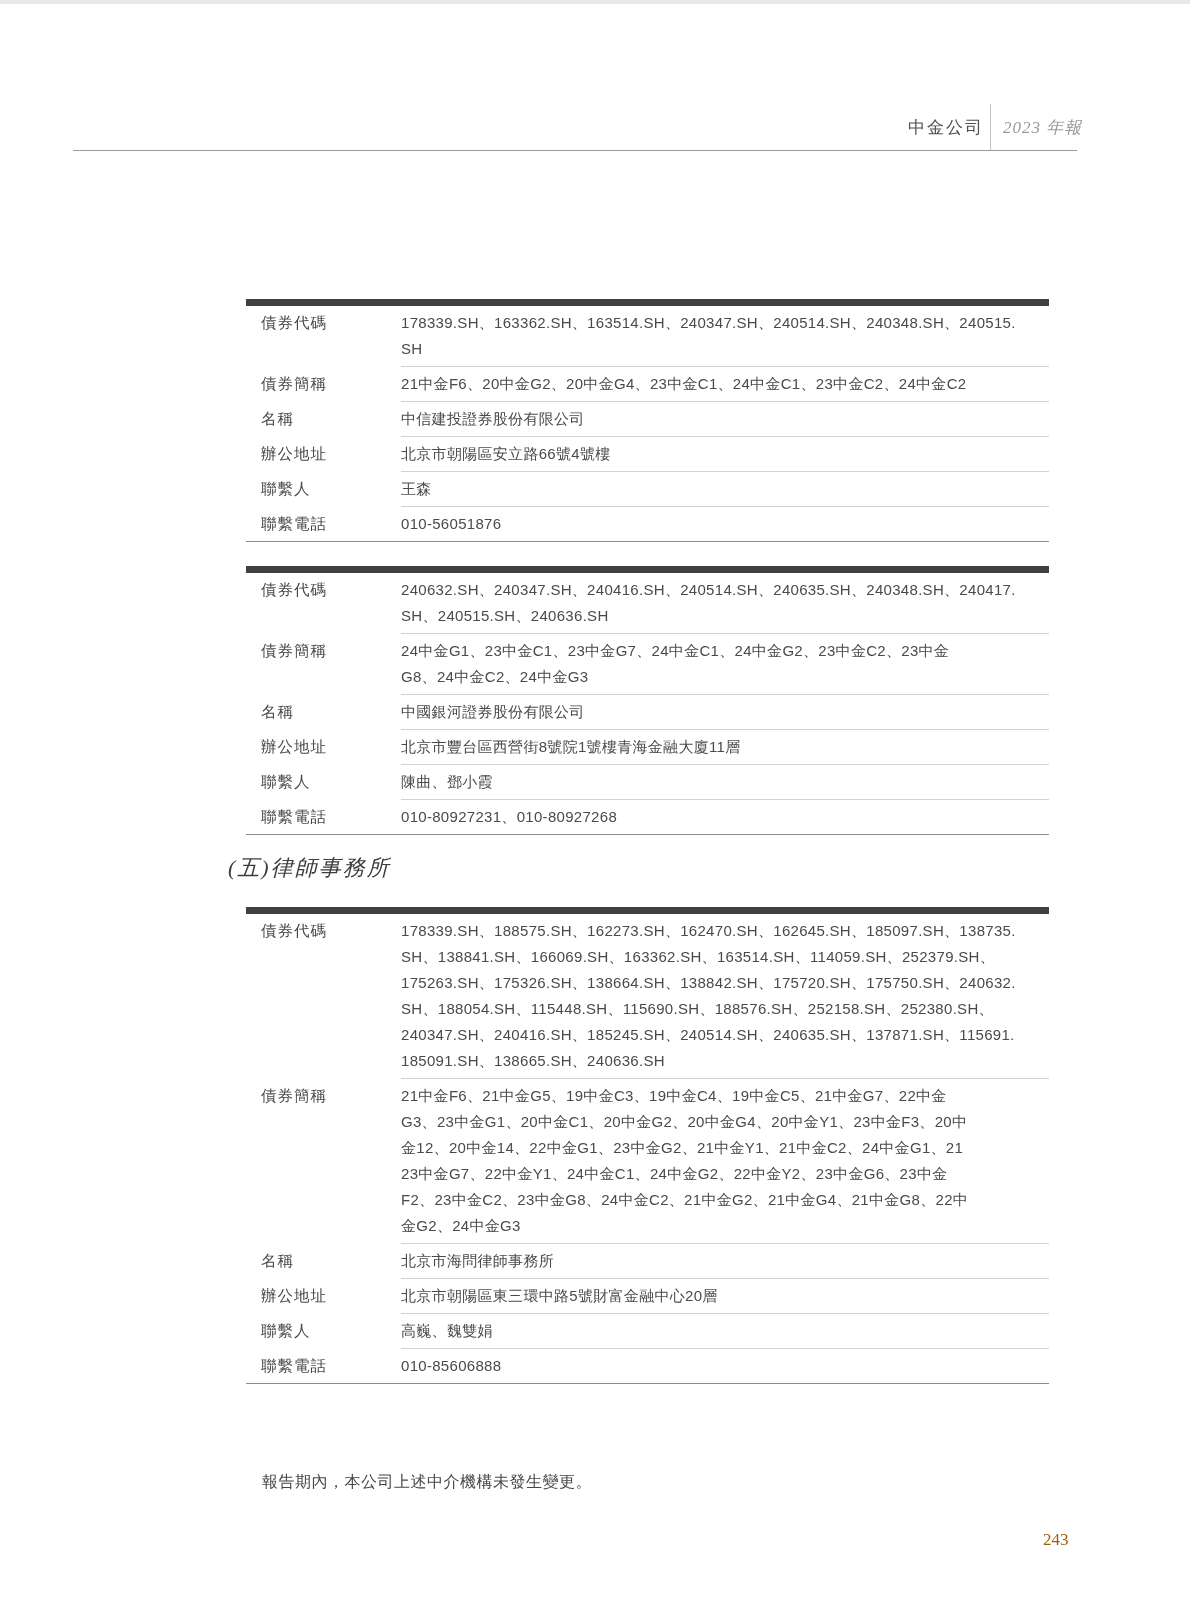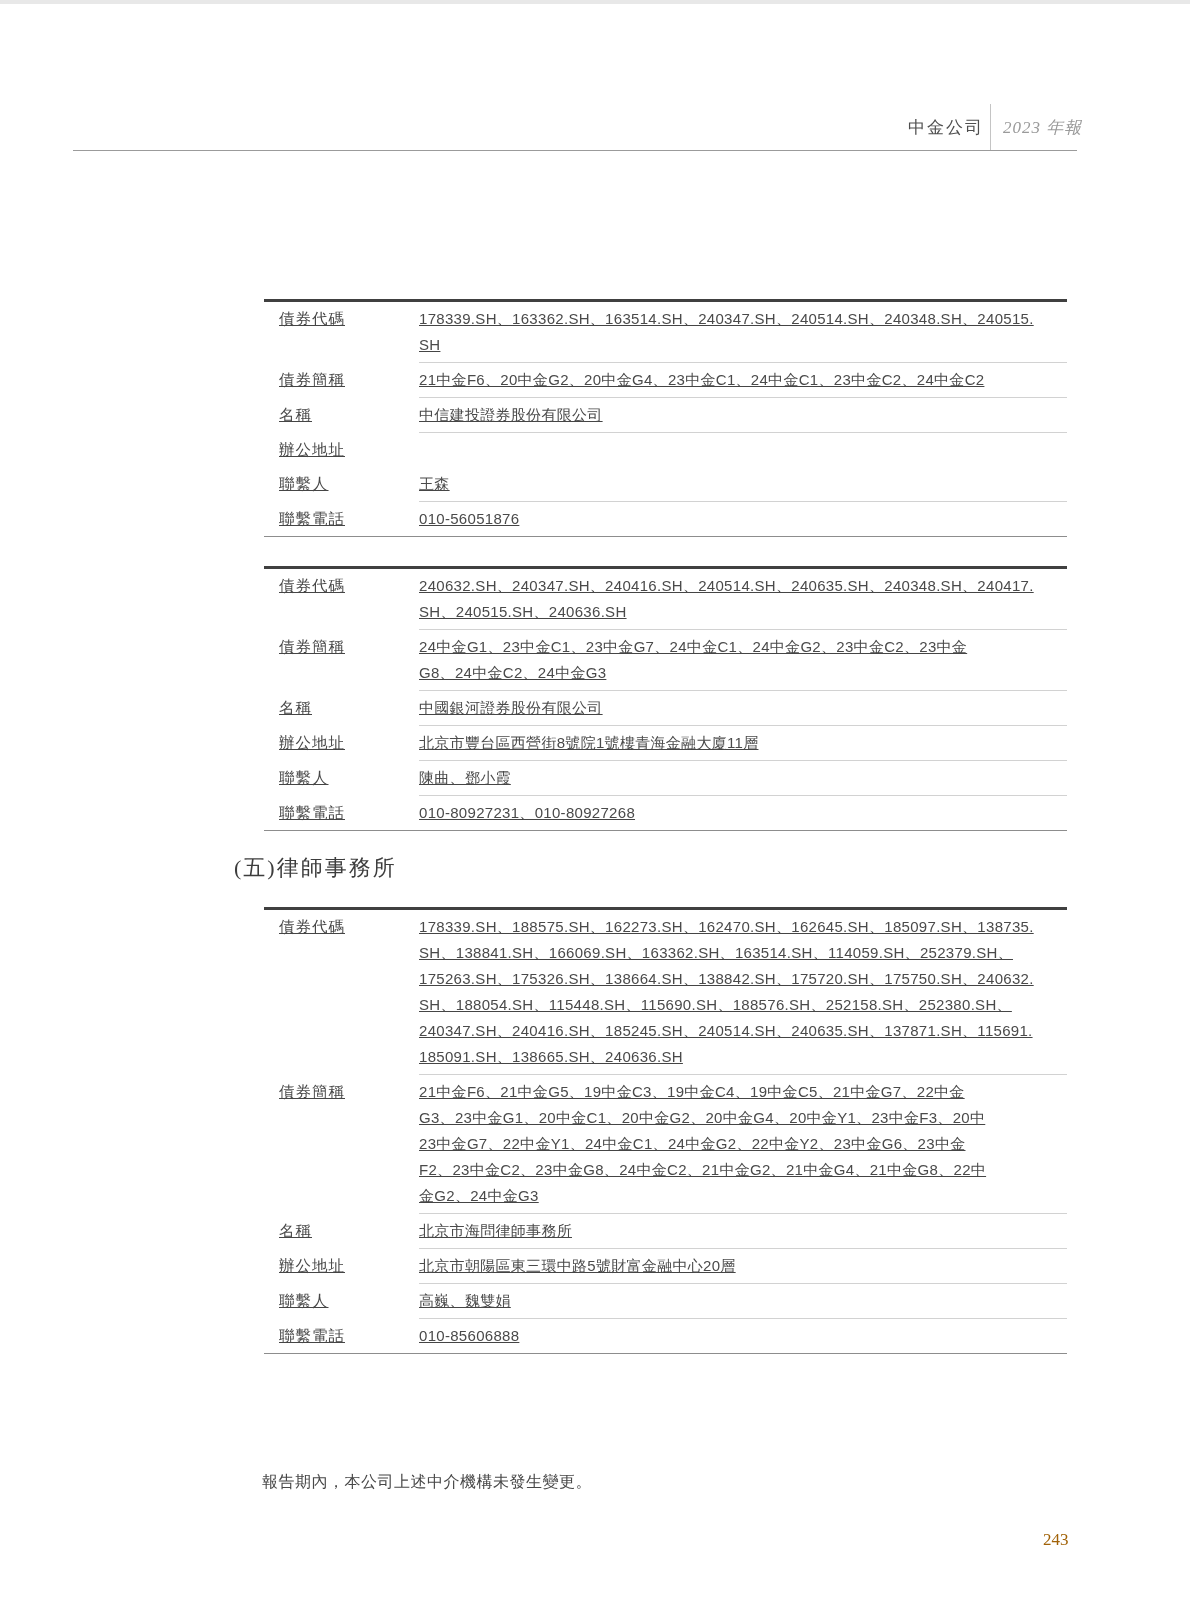--- a/index.html
+++ b/index.html
@@ -25,46 +25,46 @@
     position:absolute;top:112px;left:1003px;
     font-family:"Liberation Serif", serif;
     font-size:17px;letter-spacing:1px;color:#9a9a9a;font-style:italic;
   }
   .hdr-rule{
     position:absolute;top:146px;left:73px;
     width:1004px;height:1px;background:#9b9b9b;
   }
   
   .info-table{
-    position:absolute;left:264px;width:803px;
-    border-top:3px solid #404040;
+    position:absolute;left:246px;width:803px;
+    border-top:7px solid #404040;
     border-bottom:1px solid #8d8d8d;
     box-sizing:border-box;
-    text-decoration:underline;
   }
   .t1{top:295px;}
   .t2{top:562px;}
   .t3{top:903px;}
   .row{display:flex;align-items:flex-start;}
   .cell-label{
     width:155px;min-width:155px;box-sizing:border-box;
     padding:4px 0 4px 15px;
     font-size:15.5px;line-height:26px;color:#474747;letter-spacing:1px;
   }
   .cell-value{
     flex:1;padding:4px 0;
     border-bottom:1px solid #d2d2d2;
     font-size:15px;line-height:26px;color:#4a4a4a;letter-spacing:0.3px;
   }
   .row:last-child .cell-value{border-bottom:none;}
   .vline{white-space:nowrap;}
   
   .section-heading{
-    position:absolute;top:849px;left:234px;
+    position:absolute;top:849px;left:228px;
     font-family:"Liberation Serif", serif;
+    font-style:italic;
     font-size:22px;letter-spacing:2px;color:#3d3d3d;
   }
   .closing-note{
     position:absolute;top:1468px;left:262px;
     font-size:16px;letter-spacing:0.5px;color:#474747;
   }
   .page-number{
     position:absolute;top:1526px;left:1043px;
     font-family:"Liberation Serif", serif;
     font-size:17px;color:#a16207;
@@ -95,20 +95,23 @@
       </div>
     </div>
     <div class="row">
       <div class="cell-label">名稱</div>
       <div class="cell-value">
         <div class="vline">中信建投證券股份有限公司</div>
       </div>
     </div>
     <div class="row">
       <div class="cell-label">辦公地址</div>
+      <div class="cell-value">
+        <div class="vline">北京市朝陽區安立路66號4號樓</div>
+      </div>
     </div>
     <div class="row">
       <div class="cell-label">聯繫人</div>
       <div class="cell-value">
         <div class="vline">王森</div>
       </div>
     </div>
     <div class="row">
       <div class="cell-label">聯繫電話</div>
       <div class="cell-value">
@@ -170,20 +173,21 @@
         <div class="vline">SH、188054.SH、115448.SH、115690.SH、188576.SH、252158.SH、252380.SH、</div>
         <div class="vline">240347.SH、240416.SH、185245.SH、240514.SH、240635.SH、137871.SH、115691.</div>
         <div class="vline">185091.SH、138665.SH、240636.SH</div>
       </div>
     </div>
     <div class="row">
       <div class="cell-label">債券簡稱</div>
       <div class="cell-value">
         <div class="vline">21中金F6、21中金G5、19中金C3、19中金C4、19中金C5、21中金G7、22中金</div>
         <div class="vline">G3、23中金G1、20中金C1、20中金G2、20中金G4、20中金Y1、23中金F3、20中</div>
+        <div class="vline">金12、20中金14、22中金G1、23中金G2、21中金Y1、21中金C2、24中金G1、21</div>
         <div class="vline">23中金G7、22中金Y1、24中金C1、24中金G2、22中金Y2、23中金G6、23中金</div>
         <div class="vline">F2、23中金C2、23中金G8、24中金C2、21中金G2、21中金G4、21中金G8、22中</div>
         <div class="vline">金G2、24中金G3</div>
       </div>
     </div>
     <div class="row">
       <div class="cell-label">名稱</div>
       <div class="cell-value">
         <div class="vline">北京市海問律師事務所</div>
       </div>

